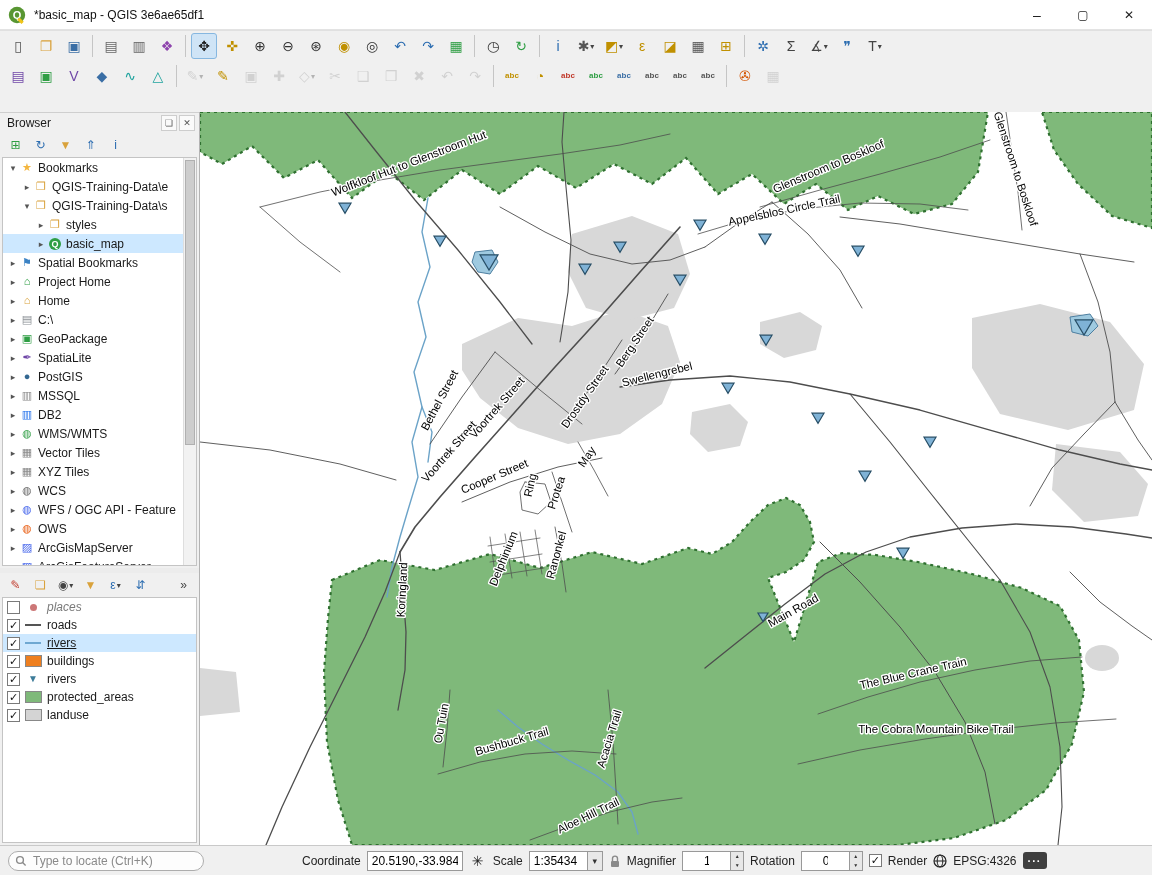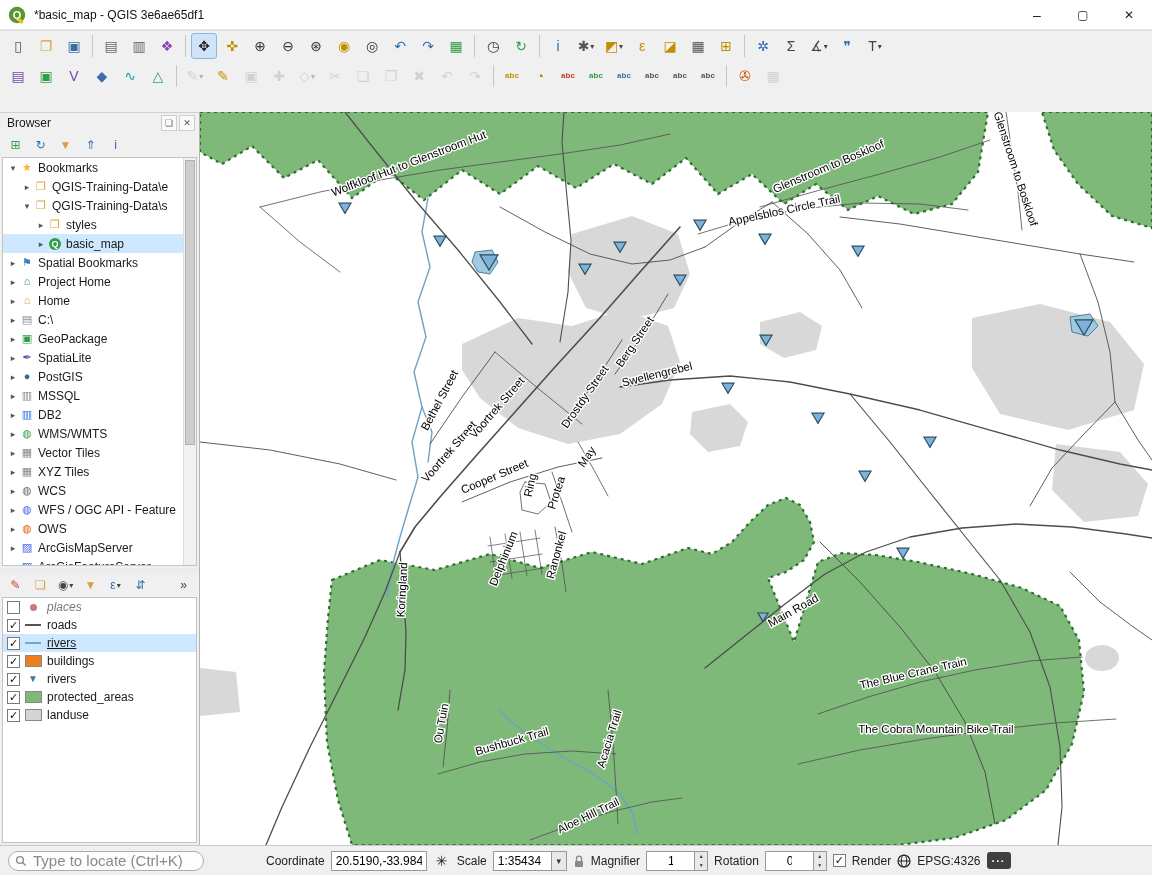--- a/index.html
+++ b/index.html
@@ -70,21 +70,21 @@
   .layer-label.underline{text-decoration:underline;}
 
   
   #map{flex:1;position:relative;background:#fff;}
   #map-svg{position:absolute;inset:0;width:100%;height:100%;}
   .maplbl{font-family:"Liberation Sans","DejaVu Sans",sans-serif;font-size:11.5px;fill:#000;stroke:#fff;stroke-width:2.8px;paint-order:stroke;stroke-linejoin:round;}
 
   
   #statusbar{position:absolute;left:0;right:0;bottom:0;height:30px;background:#f0f0f0;border-top:1px solid #c9c9c9;display:flex;align-items:center;padding:0 8px;box-sizing:border-box;gap:6px;}
   #locate{width:196px;height:20px;border:1px solid #adadad;border-radius:10px;background:#fdfdfd;display:flex;align-items:center;padding:0 6px;box-sizing:border-box;flex:0 0 auto;}
-  #locate input{border:none;outline:none;background:transparent;width:100%;font-size:15px;font-family:inherit;color:#333;}
+  #locate input{border:none;outline:none;background:transparent;width:100%;font-size:12px;font-family:inherit;color:#333;}
   #locate input::placeholder{color:#8a8a8a;}
   .sb-label{color:#222;flex:0 0 auto;}
   .sb-input{height:20px;border:1px solid #999;background:#fff;padding:0 4px;font-size:12px;font-family:inherit;box-sizing:border-box;}
   #coord-input{width:96px;margin-left:0;}
   .combo{display:flex;height:20px;flex:0 0 auto;}
   .combo input{width:58px;height:20px;border:1px solid #999;border-right:none;background:#fff;padding:0 4px;font-size:12px;font-family:inherit;box-sizing:border-box;}
   .combo-dd{width:16px;height:20px;border:1px solid #999;background:#e8e8e8;display:flex;align-items:center;justify-content:center;box-sizing:border-box;}
   .combo-dd::before{content:"▾";font-size:9px;color:#333;}
   .spin{display:flex;height:20px;flex:0 0 auto;}
   .spin input{width:48px;height:20px;border:1px solid #999;border-right:none;background:#fff;padding:0 21px;font-size:12px;font-family:inherit;box-sizing:border-box;}
@@ -656,21 +656,21 @@
   </div>
 
   <div id="statusbar">
     <div id="locate">
       <svg width="12" height="12" viewBox="0 0 12 12" style="flex:0 0 auto;margin-right:4px;">
         <circle cx="5" cy="5" r="3.4" fill="none" stroke="#8a8a8a" stroke-width="1.4"></circle>
         <line x1="7.6" y1="7.6" x2="10.6" y2="10.6" stroke="#8a8a8a" stroke-width="1.4"></line>
       </svg>
       <input placeholder="Type to locate (Ctrl+K)" style="">
     </div>
-    <span class="sb-label" style="margin-left:56px;">Coordinate</span>
+    <span class="sb-label" style="margin-left:92px;">Coordinate</span>
     <input class="sb-input" id="coord-input" value="20.5190,-33.9846" style="">
     <span class="sb-icon" id="extents-icon">✳</span>
     <span class="sb-label">Scale</span>
     <div class="combo">
       <input value="1:35434" style="">
       <span class="combo-dd"></span>
     </div>
     <span class="sb-icon">
       <svg width="12" height="14" viewBox="0 0 12 14">
         <path d="M3.5 7 V4.6 a2.5 2.5 0 0 1 5 0 V7" fill="none" stroke="#8a8a8a" stroke-width="1.4"></path>

